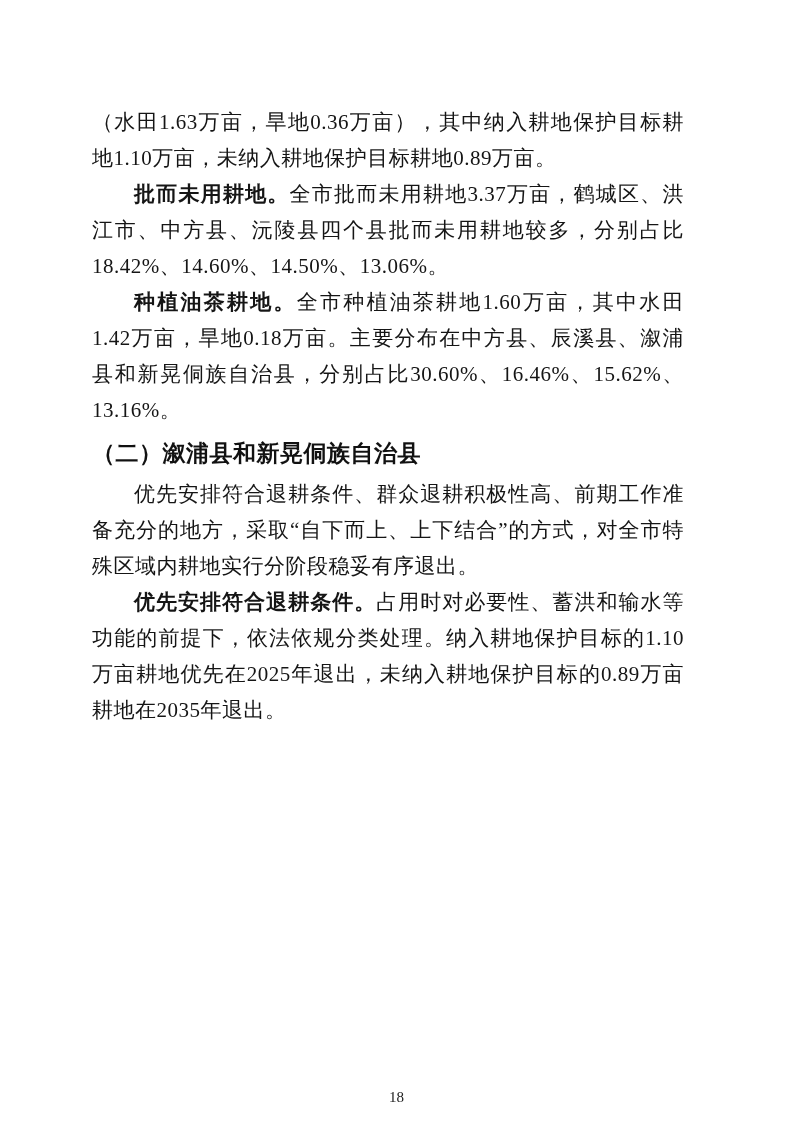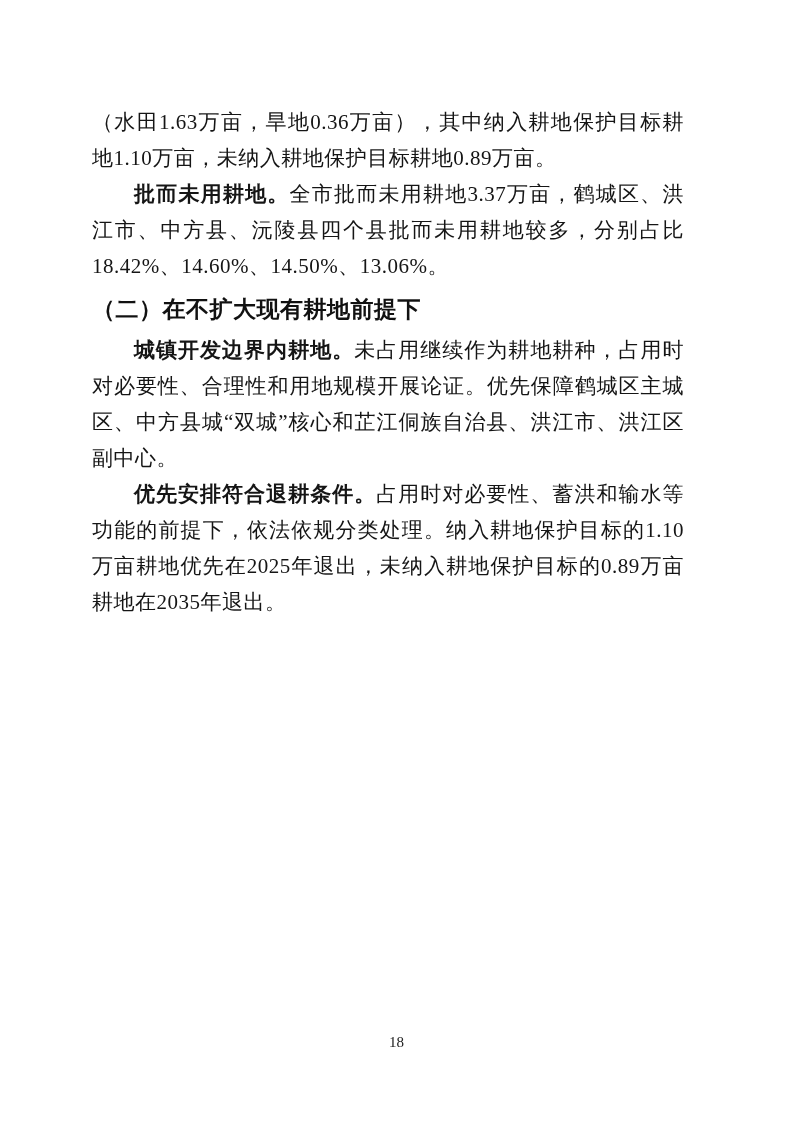--- a/index.html
+++ b/index.html
@@ -45,46 +45,47 @@
     font-size: 23px;
     line-height: 36px;
     color: #111111;
     text-indent: 0;
     text-align: left;
     letter-spacing: 0.5px;
   }
   .page-number {
     position: absolute;
     left: 0;
-    top: 1034px;
+    top: 1089px;
     width: 100%;
     text-align: center;
     font-size: 15px;
     font-family: "Liberation Serif", "DejaVu Serif", serif;
     color: #222222;
   }
 </style>
 </head>
 <body>
 
 <div class="page">
 
   <div class="body-text">
 
     <p class="para no-indent"><span>（水田1.63万亩，旱地0.36万亩），其中纳入耕地保护目标耕地1.10万亩，未纳入耕地保护目标耕地0.89万亩。</span></p>
 
     <p class="para"><span class="lead">批而未用耕地。</span><span>全市批而未用耕地3.37万亩，鹤城区、洪江市、中方县、沅陵县四个县批而未用耕地较多，分别占比18.42%、14.60%、14.50%、13.06%。</span></p>
 
+    <p class="para"><span class="lead">种植油茶耕地。</span><span>全市种植油茶耕地1.60万亩，其中水田1.42万亩，旱地0.18万亩。主要分布在中方县、辰溪县、溆浦县和新晃侗族自治县，分别占比30.60%、16.46%、15.62%、13.16%。</span></p>
 
 
-    <h2 class="section-heading">（二）在不扩大现有耕地前提下</h2>
+    <h2 class="section-heading">（二）溆浦县和新晃侗族自治县</h2>
+
+    <p class="para"><span>优先安排符合退耕条件、群众退耕积极性高、前期工作准备充分的地方，采取“自下而上、上下结合”的方式，对全市特殊区域内耕地实行分阶段稳妥有序退出。</span></p>
 
 
-
-    <p class="para"><span class="lead">城镇开发边界内耕地。</span><span>未占用继续作为耕地耕种，占用时对必要性、合理性和用地规模开展论证。优先保障鹤城区主城区、中方县城“双城”核心和芷江侗族自治县、洪江市、洪江区副中心。</span></p>
 
     <p class="para"><span class="lead">优先安排符合退耕条件。</span><span>占用时对必要性、蓄洪和输水等功能的前提下，依法依规分类处理。纳入耕地保护目标的1.10万亩耕地优先在2025年退出，未纳入耕地保护目标的0.89万亩耕地在2035年退出。</span></p>
 
   </div>
 
   <div class="page-number">18</div>
 
 </div>
 
 </body></html>

